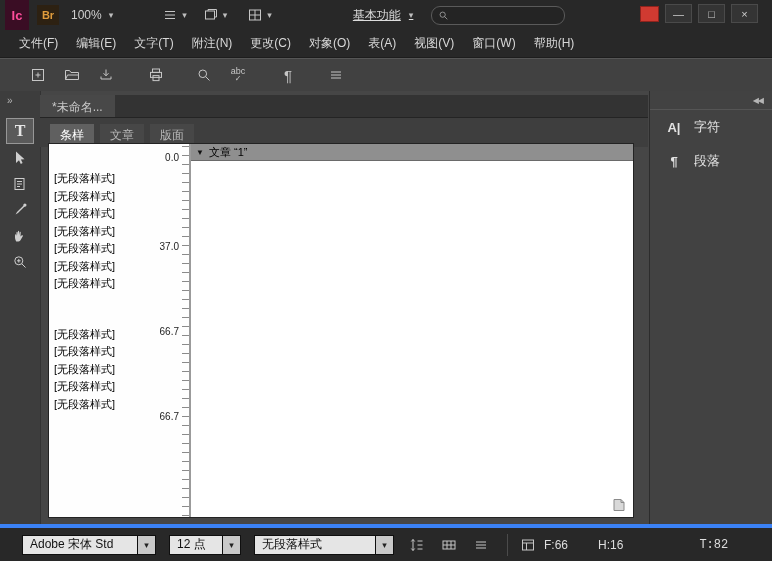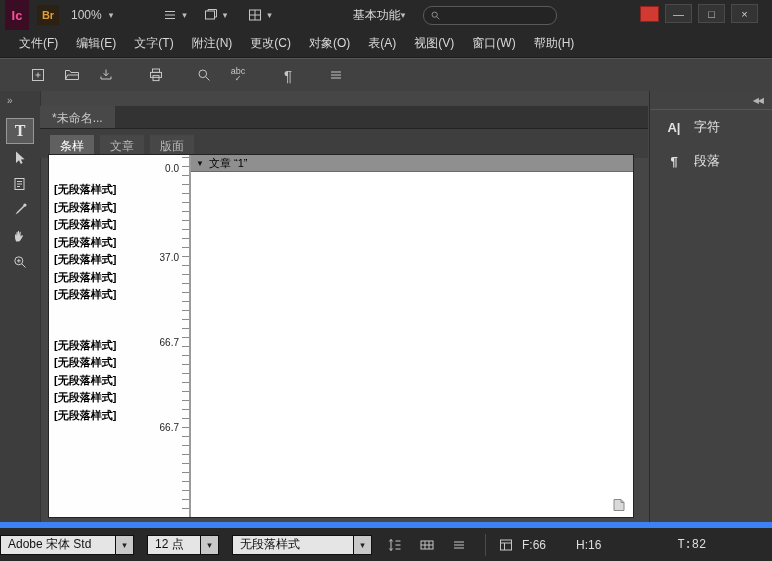--- a/index.html
+++ b/index.html
@@ -12,21 +12,21 @@
   .titlebar{position:absolute;top:0;left:0;right:0;height:30px;background:#282828;
             display:flex;align-items:center;}
   .app-logo{margin-left:5px;width:24px;height:32px;background:#3a0d24;color:#ff4d9b;
             font-weight:bold;font-size:13px;display:flex;align-items:center;justify-content:center;}
   .br-logo{margin-left:8px;width:22px;height:20px;background:#2d2112;color:#e09c3c;
            font-weight:bold;font-size:11px;display:flex;align-items:center;justify-content:center;}
   .zoom-ctl{margin-left:12px;display:flex;align-items:center;gap:7px;color:#cfcfcf;}
   .caret{font-size:9px;color:#bdbdbd;}
   .tb-drop{display:flex;align-items:center;gap:4px;padding:2px 3px;}
   .g1{margin-left:46px;} .g2{margin-left:10px;} .g3{margin-left:14px;}
-  .workspace{margin-left:78px;display:flex;align-items:center;color:#dcdcdc;}
+  .workspace{margin-left:78px;display:flex;align-items:center;gap:8px;color:#dcdcdc;text-decoration:underline;}
   .searchbox{margin-left:18px;width:120px;height:17px;background:#242424;border:1px solid #5a5a5a;
              border-radius:9px;display:flex;align-items:center;padding:0 6px;gap:4px;}
   .searchbox input{background:transparent;border:0;outline:none;color:#ddd;font-size:11px;width:88px;
                    font-family:"Liberation Sans","DejaVu Sans",sans-serif;}
   .win-btns{position:absolute;right:14px;top:4px;display:flex;align-items:center;gap:6px;}
   .red-btn{width:17px;height:14px;background:#d03a31;border:1px solid #8e231d;}
   .winbtn{width:25px;height:17px;display:flex;align-items:center;justify-content:center;
           color:#cfcfcf;font-size:11px;background:#343434;border:1px solid #4a4a4a;}
 
   
@@ -51,32 +51,32 @@
   
   .tools-panel{position:absolute;left:0;top:0;width:40px;height:100%;background:#3d3d3d;
                border-right:1px solid #333;}
   .tools-expand{padding:4px 0 0 7px;font-size:10px;color:#b5b5b5;}
   .tool-list{margin-top:12px;display:flex;flex-direction:column;align-items:center;gap:2px;}
   .tool{width:26px;height:24px;display:flex;align-items:center;justify-content:center;color:#d0d0d0;}
   .tool.selected{background:#5a5a5a;border:1px solid #979797;}
   .type-glyph{font-family:"Liberation Serif","DejaVu Serif",serif;font-size:16px;font-weight:bold;color:#e6e6e6;}
 
   
-  .doc-window{position:absolute;left:40px;top:15px;width:608px;bottom:4px;}
+  .doc-window{position:absolute;left:40px;top:4px;width:608px;bottom:4px;}
   .doc-tabbar{height:22px;background:#333;border-bottom:1px solid #242424;display:flex;}
   .doc-tab{background:#484848;color:#c9c9c9;padding:4px 12px;font-size:12px;}
   .view-tabs{height:25px;background:#3e3e3e;display:flex;align-items:flex-end;gap:6px;padding:4px 0 0 10px;}
   .view-tab{padding:3px 10px;font-size:12px;color:#b8b8b8;background:#474747;}
   .view-tab.active{background:#606060;color:#fff;}
   .doc-content{position:absolute;top:48px;left:8px;right:14px;bottom:6px;display:flex;}
 
   .galley-panel{width:140px;background:#fefefe;border:1px solid #232323;border-right:0;
                 position:relative;overflow:hidden;}
   .galley-styles{position:absolute;left:0;top:0;right:42px;padding-top:26px;}
-  .style-row{height:17.5px;line-height:17.5px;font-size:11px;color:#000;padding-left:5px;white-space:nowrap;font-weight:bold;}
+  .style-row{height:17.5px;line-height:17.5px;font-size:11px;color:#000;padding-left:5px;white-space:nowrap;}
   .galley-gap{height:33px;}
   .galley-ruler{position:absolute;right:0;top:0;width:42px;height:100%;}
   .ruler-ticks{position:absolute;right:0;top:2px;bottom:0;width:7px;
                background:repeating-linear-gradient(to bottom,#8a8a8a 0 1px,transparent 1px 9px);}
   .ruler-number{position:absolute;right:10px;font-size:10px;color:#222;}
 
   .story-divider{width:2px;background:#9b9b9b;border-top:1px solid #232323;border-bottom:1px solid #232323;}
   .story-panel{flex:1;background:#fff;border:1px solid #232323;border-left:0;display:flex;flex-direction:column;}
   .story-header{height:16px;background:#8f8f8f;border-bottom:1px solid #6a6a6a;display:flex;
                 align-items:center;gap:5px;padding-left:5px;font-size:11px;color:#000;}
@@ -87,21 +87,21 @@
   
   .right-dock{position:absolute;right:0;top:0;width:122px;height:100%;background:#424242;
               border-left:1px solid #2c2c2c;}
   .dock-header{height:18px;border-bottom:1px solid #555;display:flex;align-items:center;
                justify-content:flex-end;padding-right:9px;color:#b5b5b5;font-size:8px;letter-spacing:-1px;}
   .dock-item{display:flex;align-items:center;gap:10px;padding:8px 0 8px 14px;color:#e2e2e2;font-size:13px;}
   .dock-icon{width:20px;text-align:center;font-weight:bold;font-size:13px;}
 
   
   .statusbar{position:absolute;left:0;right:0;bottom:0;height:33px;background:#282828;
-             border-top:6px solid #3b82f6;display:flex;align-items:center;}
+             border-top:4px solid #3b82f6;display:flex;align-items:center;padding-left:22px;}
   .combo{display:flex;height:20px;margin-right:13px;}
   .combo-field{background:#e5e5e5;color:#111;border:1px solid #0f0f0f;display:flex;align-items:center;
                padding:0 7px;font-size:12px;white-space:nowrap;}
   .combo-arrow{width:17px;background:#c9c9c9;border:1px solid #0f0f0f;border-left:0;display:flex;
                align-items:center;justify-content:center;color:#222;font-size:9px;}
   .w-font{width:100px;} .w-size{width:38px;} .w-space{width:106px;}
   .sbtn{width:20px;height:20px;display:flex;align-items:center;justify-content:center;margin-right:12px;color:#c6c6c6;}
   .vsep{width:1px;height:22px;background:#4b4b4b;margin:0 10px 0 4px;}
   .counter{color:#dedede;font-size:12px;}
   .c1{margin-left:6px;} .c2{margin-left:30px;} .c3{margin-left:76px;font-family:Liberation Mono, monospace;}

